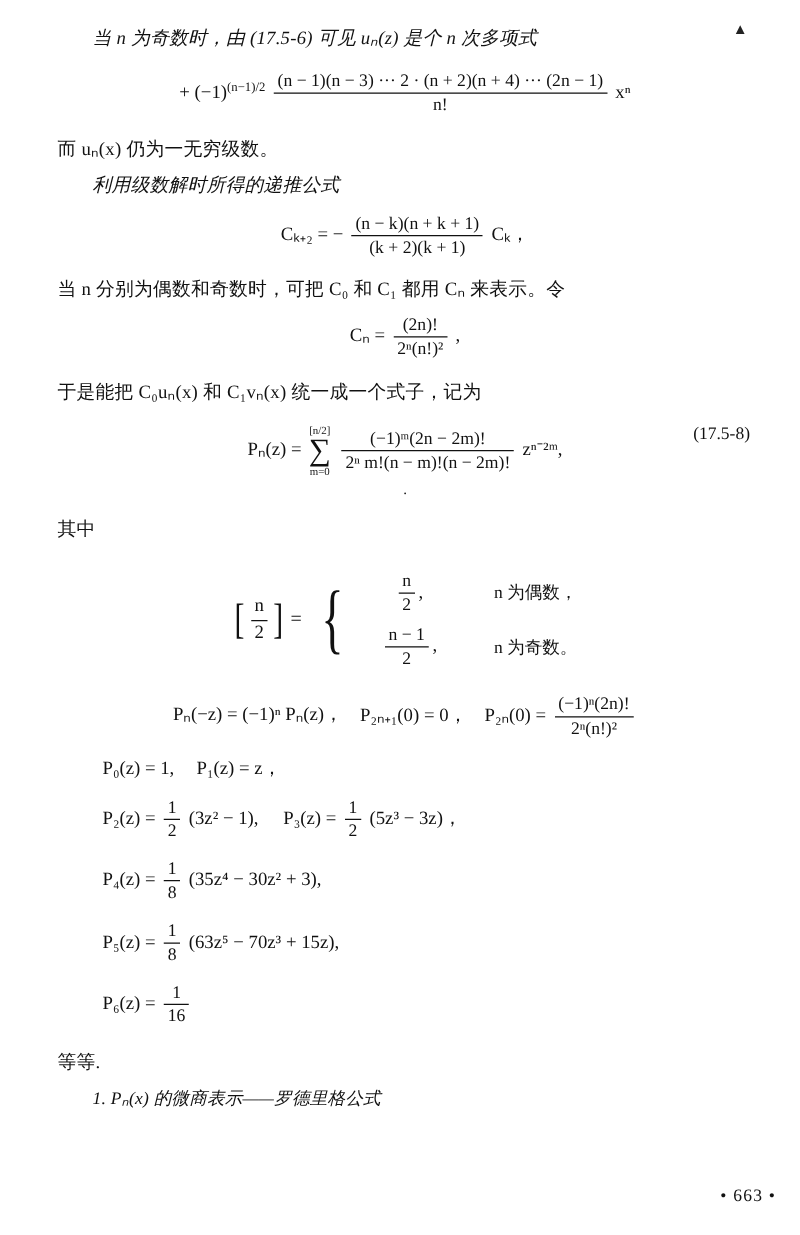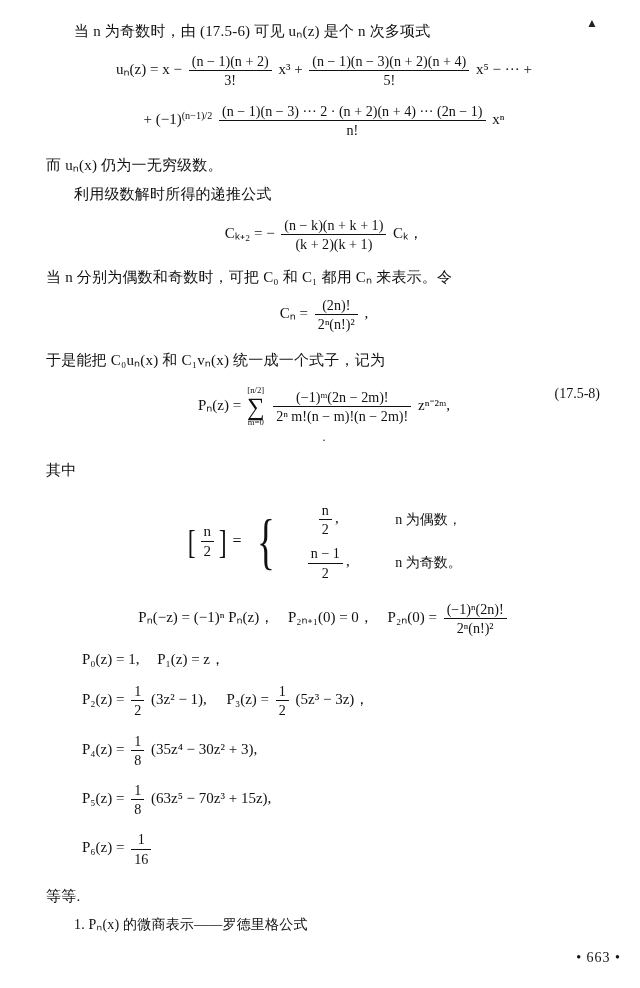--- a/index.html
+++ b/index.html
@@ -30,20 +30,21 @@
     width: 556px;
   }
   .para {
     font-size: 15px;
     line-height: 1.55;
     margin: 6px 0 2px 0;
     letter-spacing: 0.2px;
   }
   .indent {
     text-indent: 28px;
+    font-style: italic;
   }
   .eq {
     text-align: center;
     font-size: 15px;
     margin: 7px 0;
     position: relative;
     font-family: "Liberation Serif", serif;
   }
   .eq-left {
     text-align: left;
@@ -136,34 +137,20 @@
 <body>
 
 <div class="page">
 
   <div class="dot-mark">▲</div>
 
   <div class="content">
 
     <p class="para indent">当 n 为奇数时，由 (17.5-6) 可见 uₙ(z) 是个 n 次多项式</p>
 
-    <div class="eq" style="margin-top:10px;">
-      <span>uₙ(z) =</span>
-      <span>x −</span>
-      <span class="frac">
-        <span class="num">(n − 1)(n + 2)</span>
-        <span class="den">3!</span>
-      </span>
-      <span>x³ +</span>
-      <span class="frac">
-        <span class="num">(n − 1)(n − 3)(n + 2)(n + 4)</span>
-        <span class="den">5!</span>
-      </span>
-      <span>x⁵ − ··· +</span>
-    </div>
 
     <div class="eq" style="margin-top:14px;">
       <span>+ (−1)</span><span class="sup">(n−1)/2</span>
       <span class="frac">
         <span class="num">(n − 1)(n − 3) ··· 2 · (n + 2)(n + 4) ··· (2n − 1)</span>
         <span class="den">n!</span>
       </span>
       <span>xⁿ</span>
     </div>
 

